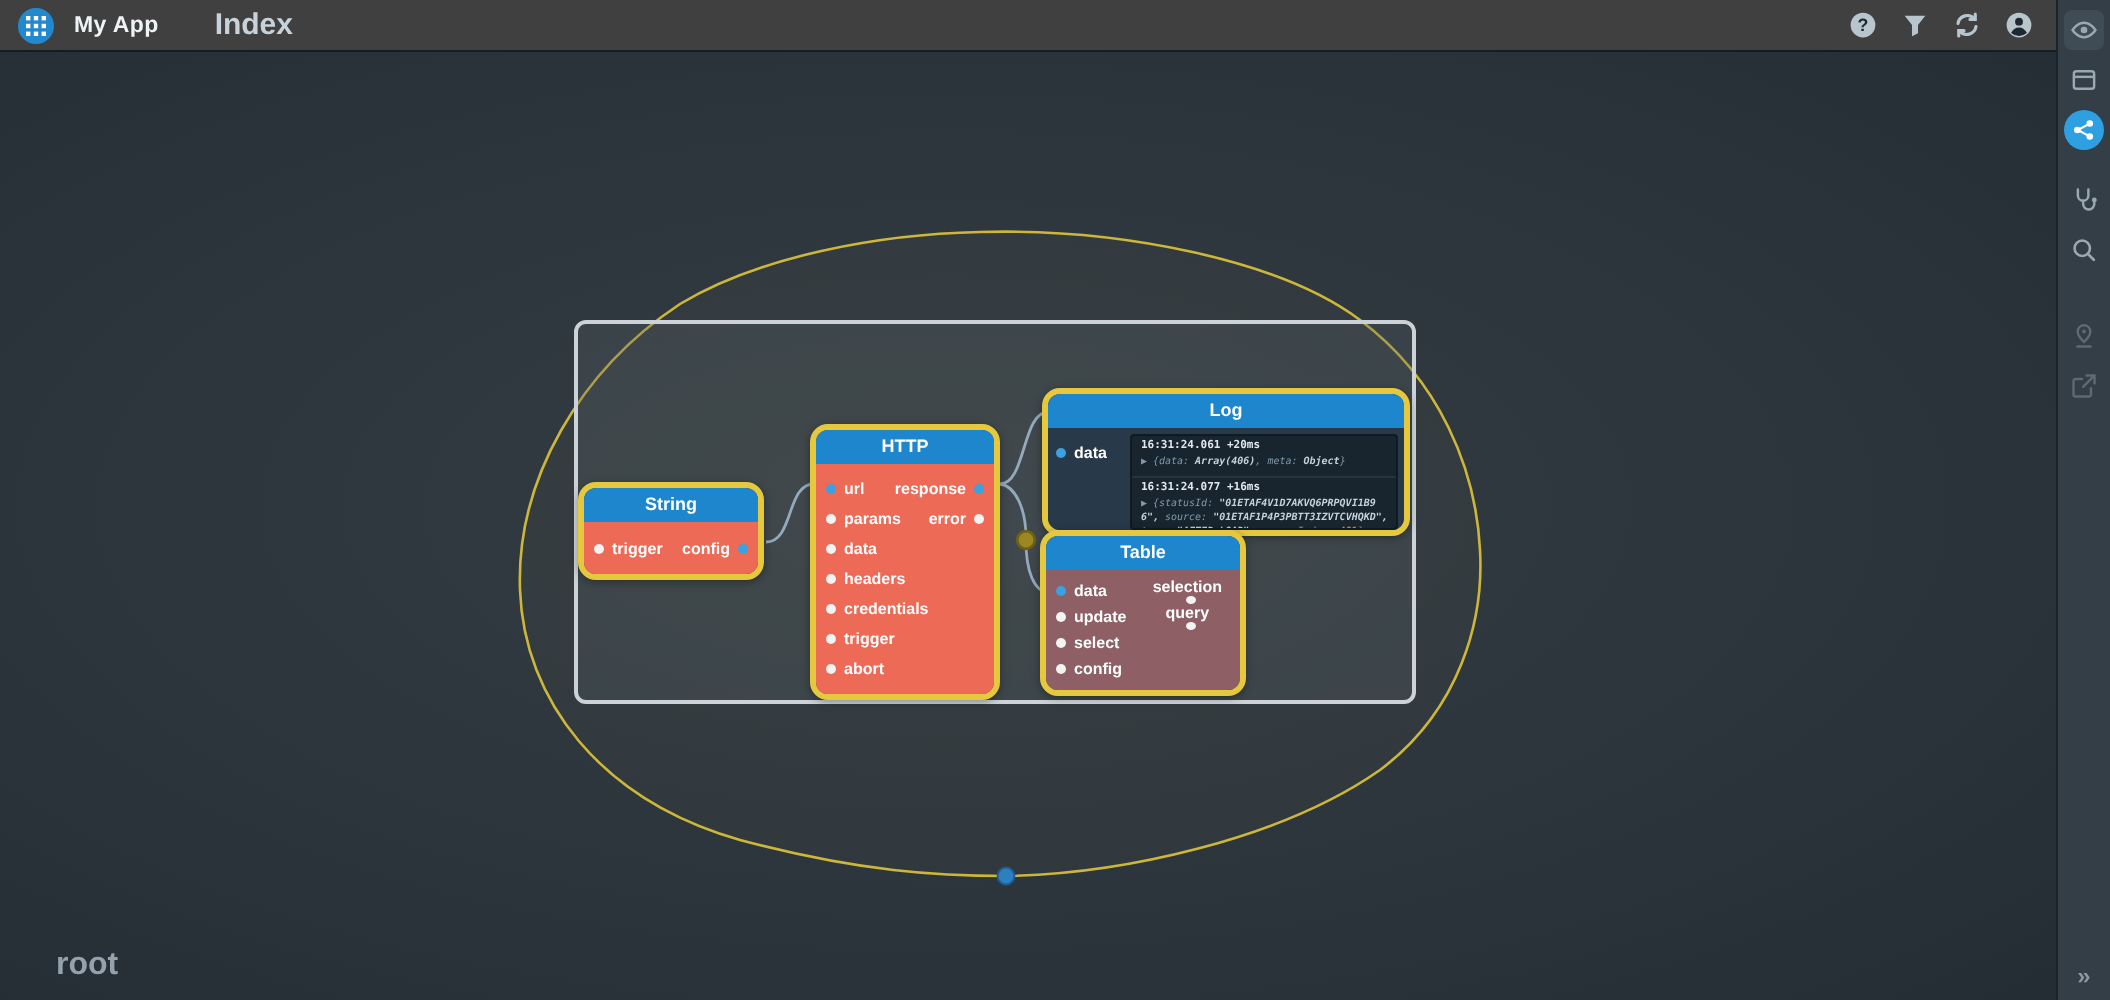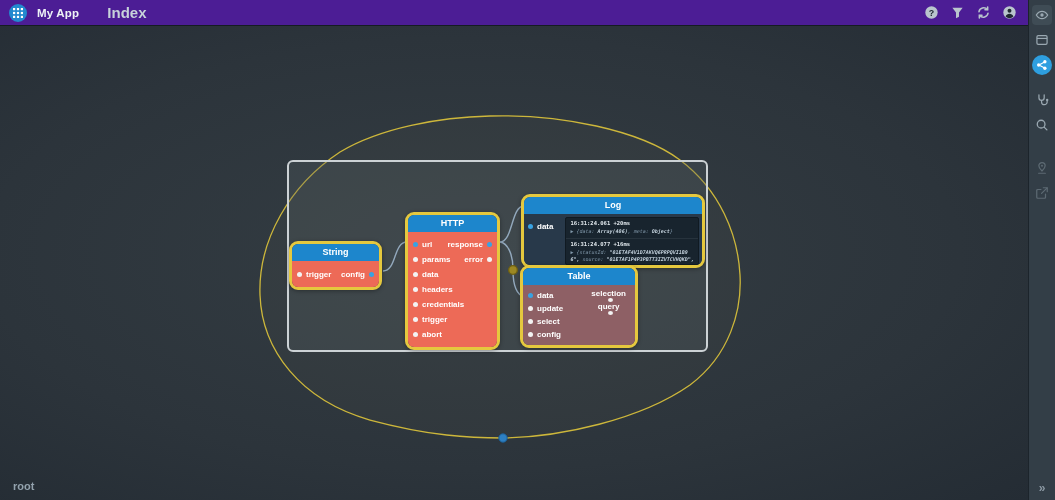--- a/index.html
+++ b/index.html
@@ -1,21 +1,21 @@
 <!DOCTYPE html>
 <html><head>
 <meta charset="utf-8">
 <style>
   * { margin:0; padding:0; box-sizing:border-box; }
   html,body { width:1055px; height:500px; overflow:hidden; background:#232b33;
               font-family:"Liberation Sans", sans-serif; }
 
   
   .navbar { position:absolute; left:0; top:0; width:1028px; height:26px;
-            background:#4c1d95; border-bottom:1px solid #151c23;
+            background:#404040; border-bottom:1px solid #151c23;
             display:flex; align-items:center; z-index:20; }
   .app-badge { width:18px; height:18px; border-radius:50%; background:#2389cf;
                margin-left:9px; display:flex; align-items:center; justify-content:center; }
   .navbar-title { color:#eef3f6; font-size:11.5px; font-weight:bold; margin-left:10px; letter-spacing:.2px; }
   .navbar-tab   { color:#c7d2da; font-size:15px; font-weight:bold; margin-left:28px; }
   .navbar-spacer { flex:1; }
   .nav-icon { width:15px; height:15px; color:#b9c5cd; margin-right:11px; cursor:pointer; }
   .nav-icon svg { width:100%; height:100%; display:block; }
 
   
@@ -66,40 +66,40 @@
   .out-row .dot { width:5px; height:5px; border-radius:50%; background:#f3f3f3; cursor:crosshair; }
   .out-row .dot.blue { background:#39a2e2; }
   .out-row .lbl { margin-right:4px; }
   .pad-v5 { padding-top:5px; padding-bottom:5px; }
   .pad-v4 { padding-top:4px; padding-bottom:4px; }
 
   .node-string { left:289px; top:215px; width:93px; }
   .node-string .port-row { height:26px; justify-content:space-between; }
   .node-http   { left:405px; top:186px; width:95px; }
   .node-log    { left:521px; top:168px; width:184px; height:74px; }
-  .node-table  { left:520px; top:239px; width:118px; }
+  .node-table  { left:520px; top:239px; width:103px; }
 
   
   .log-body { display:flex; height:54px; }
   .log-in { display:flex; align-items:center; font-size:8px; font-weight:bold;
             padding:0 4px; height:15px; margin-top:5px; }
   .log-in .dot { width:5px; height:5px; border-radius:50%; background:#39a2e2; cursor:crosshair; }
   .log-in .lbl { margin-left:4px; }
   .console { flex:1; margin:3px 3px 3px 8px; background:#18242e; border:1px solid #101a22;
              border-radius:2px; font-family:"DejaVu Sans Mono", monospace; overflow:hidden; }
   .entry { padding:2px 4px 3px 4px; border-bottom:1px solid #27333d; }
   .entry:last-child { border-bottom:none; }
   .entry-time { color:#e1e8ed; font-size:5.5px; font-weight:bold; line-height:1.4; }
   .entry-line { font-size:5px; line-height:1.45; font-style:italic; word-break:break-all; }
   .lk { color:#8299ab; }
   .lv { color:#c3d1dc; font-weight:bold; }
   .ln { color:#e0832f; font-weight:bold; font-style:normal; }
 
-  .root-label { position:absolute; left:13px; bottom:8px; color:#93a2ad;
-                font-size:11px; font-weight:bold; z-index:5; }
+  .root-label { position:absolute; left:28px; bottom:8px; color:#93a2ad;
+                font-size:16px; font-weight:bold; z-index:5; }
 </style>
 </head>
 <body>
 
 <div class="navbar">
   <div class="app-badge">
     <svg width="12" height="12" viewBox="0 0 12 12">
       <g fill="#ffffff">
         <rect x="1" y="1" width="2.2" height="2.2"></rect>
           <rect x="4.9" y="1" width="2.2" height="2.2"></rect>

